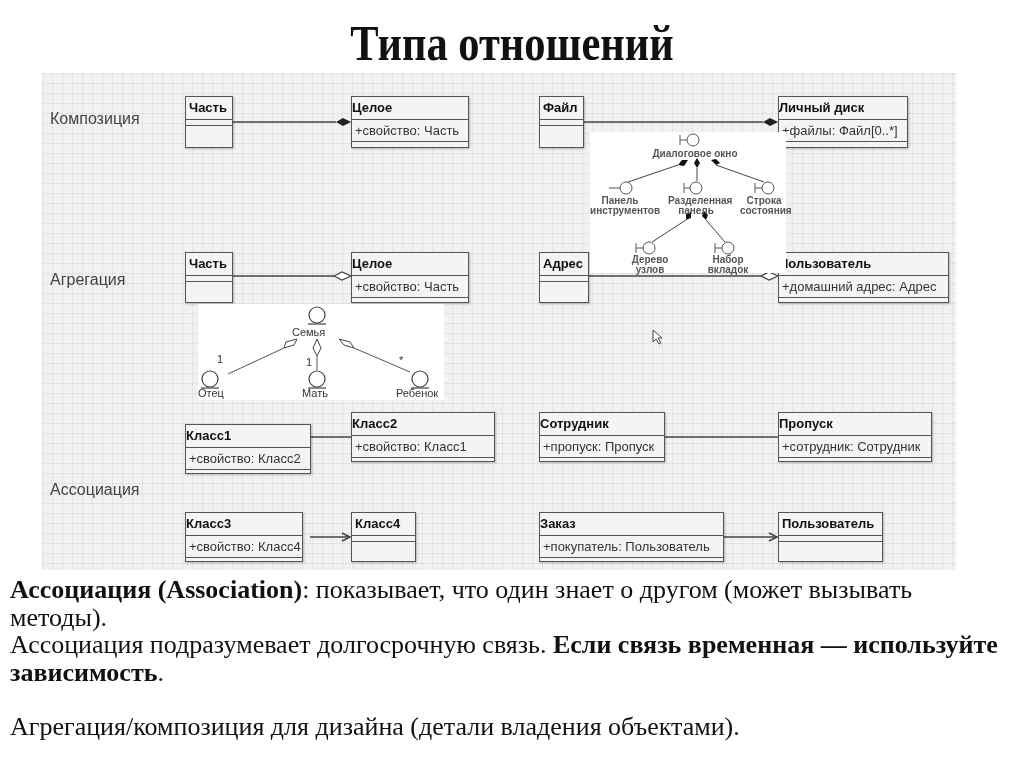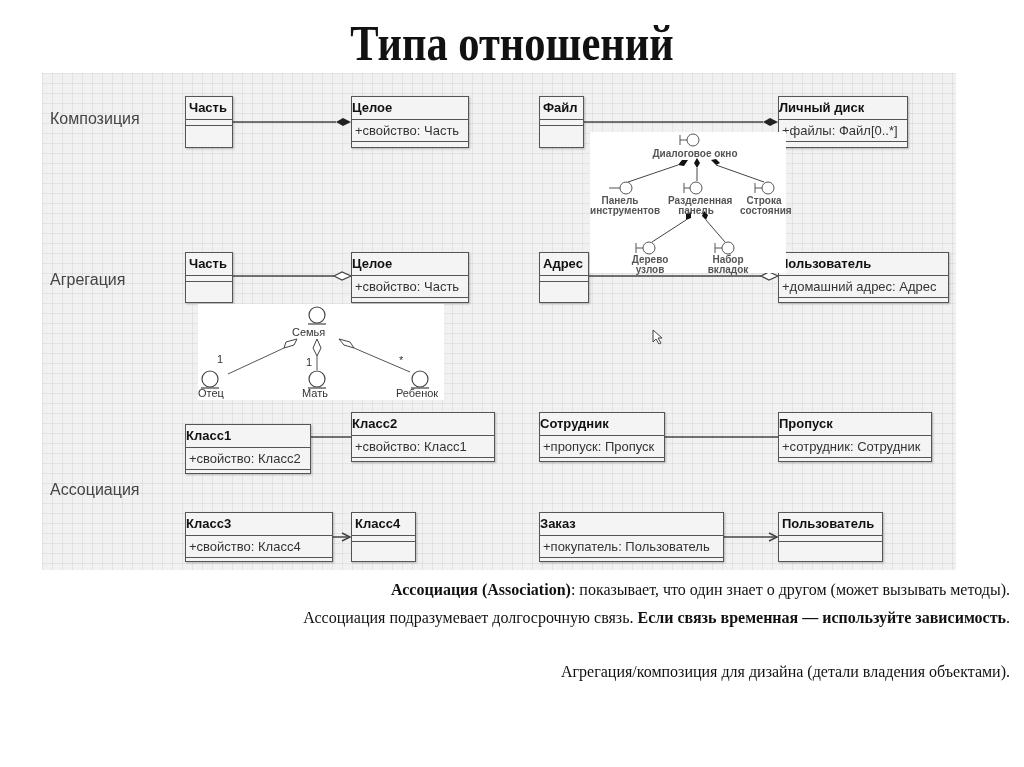--- a/index.html
+++ b/index.html
@@ -16,21 +16,21 @@
   .cls .hdr { font-weight:bold; font-size:13px; color:#111; text-align:left; height:22px; line-height:22px; border-bottom:1.5px solid #555; white-space:nowrap; overflow:hidden; }
   .cls .hdr.left { text-align:left; padding-left:3px; }
   .cls .attr { font-size:13px; color:#333; height:21px; line-height:21px; padding-left:3px; border-bottom:1.5px solid #555; white-space:nowrap; overflow:hidden; }
   .cls .empty1 { height:5px; border-bottom:1.5px solid #555; }
   .cls .ops { height:6px; }
   .cls .opsbig { height:20px; }
   svg.lines { position:absolute; left:0; top:0; }
   .inset { position:absolute; background:#ffffff; }
   .inset .lbl { position:absolute; font-size:10px; color:#555; text-align:center; line-height:10px; white-space:nowrap;font-weight:bold; }
   .inset .lbl2 { position:absolute; font-size:11px; color:#333; text-align:left; white-space:nowrap; }
-  .text { position:absolute; left:10px; top:576px; width:1000px; font-family:"Liberation Serif", serif; font-size:16px; line-height:27.5px; color:#111;text-align:right; }
+  .text { position:absolute; left:10px; top:576px; width:1000px; font-family:"Liberation Serif", serif; font-size:26px; line-height:27.5px; color:#111; }
   .text p { margin:0; }
   .text b { font-weight:bold; }
   .cursor { position:absolute; left:652px; top:329px; }
 </style>
 </head>
 <body>
 
 <div class="title">Типа отношений</div>
 
 <div class="canvas"></div>
@@ -120,21 +120,21 @@
   <div class="hdr">Сотрудник</div>
   <div class="attr">+пропуск: Пропуск</div>
   <div class="ops"></div>
 </div>
 <div class="cls" style="left:778px; top:412px; width:154px; height:50px;">
   <div class="hdr">Пропуск</div>
   <div class="attr">+сотрудник: Сотрудник</div>
   <div class="ops"></div>
 </div>
 
-<div class="cls" style="left:185px; top:512px; width:148px; height:50px;">
+<div class="cls" style="left:185px; top:512px; width:118px; height:50px;">
   <div class="hdr">Класс3</div>
   <div class="attr">+свойство: Класс4</div>
   <div class="ops"></div>
 </div>
 <div class="cls" style="left:351px; top:512px; width:65px; height:50px;">
   <div class="hdr left">Класс4</div>
   <div class="empty1"></div>
     <div class="opsbig"></div>
 </div>
 <div class="cls" style="left:539px; top:512px; width:185px; height:50px;">

